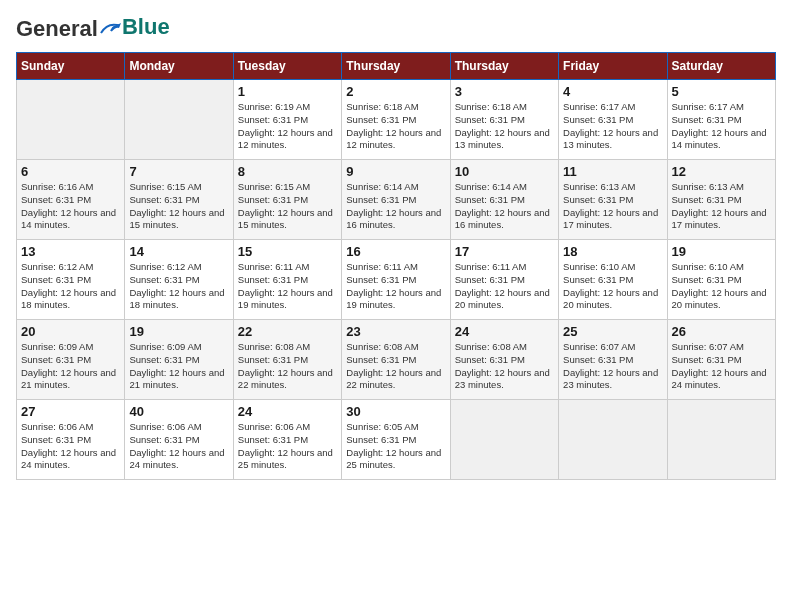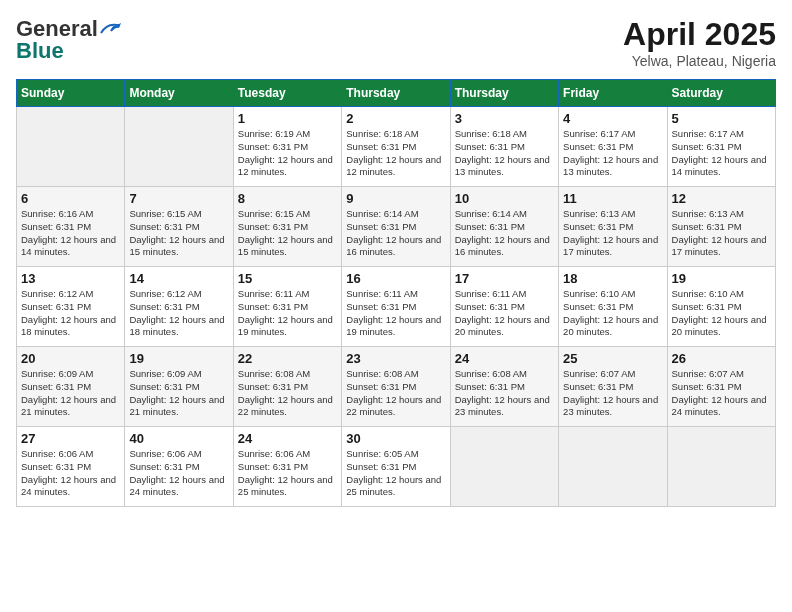--- a/index.html
+++ b/index.html
@@ -11,42 +11,41 @@
       padding: 16px;
     }
     .header {
       display: flex;
       justify-content: space-between;
       align-items: flex-start;
       margin-bottom: 10px;
     }
     .logo {
       display: flex;
-      flex-direction: column;
-      align-items: flex-start;
+      align-items: center;
     }
     .title-section {
       text-align: right;
     }
     .calendar-title {
       font-size: 32px;
       font-weight: bold;
       color: #1a1a1a;
     }
     .calendar-subtitle {
       font-size: 14px;
       color: #555;
     }
     table {
       width: 100%;
       border-collapse: collapse;
       font-size: 11px;
     }
     thead tr th {
-      background-color: #15803d;
+      background-color: #7f1d1d;
       color: #fff;
       padding: 6px 4px;
       text-align: left;
       font-size: 12px;
       font-weight: bold;
       border: 1px solid #1565c0;
     }
     tbody tr td {
       border: 1px solid #ccc;
       vertical-align: top;
@@ -81,24 +80,20 @@
   <div class="logo">
     <div style="display:flex;align-items:center;">
       <span style="font-size:22px;font-weight:bold;color:#333;">General</span>
       <svg width="22" height="16" viewBox="0 0 22 16" style="margin: 0 1px;">
         <path d="M2 12 Q8 2 18 4 Q14 6 12 10 Q16 5 20 6" stroke="#1565c0" stroke-width="2" fill="none"></path>
         <polygon points="18,4 22,2 20,7" fill="#1565c0"></polygon>
       </svg>
     </div>
     <span style="font-size:22px;font-weight:bold;color:#0f766e;margin-top:-4px;">Blue</span>
   </div>
-  <div class="title-section">
-    <div class="calendar-title">April 2025</div>
-    <div class="calendar-subtitle">Yelwa, Plateau, Nigeria</div>
-  </div>
 </div>
 
 <table>
   <thead>
     <tr>
 
     <th>Sunday</th>
         <th>Monday</th>
         <th>Tuesday</th>
         <th>Thursday</th>

